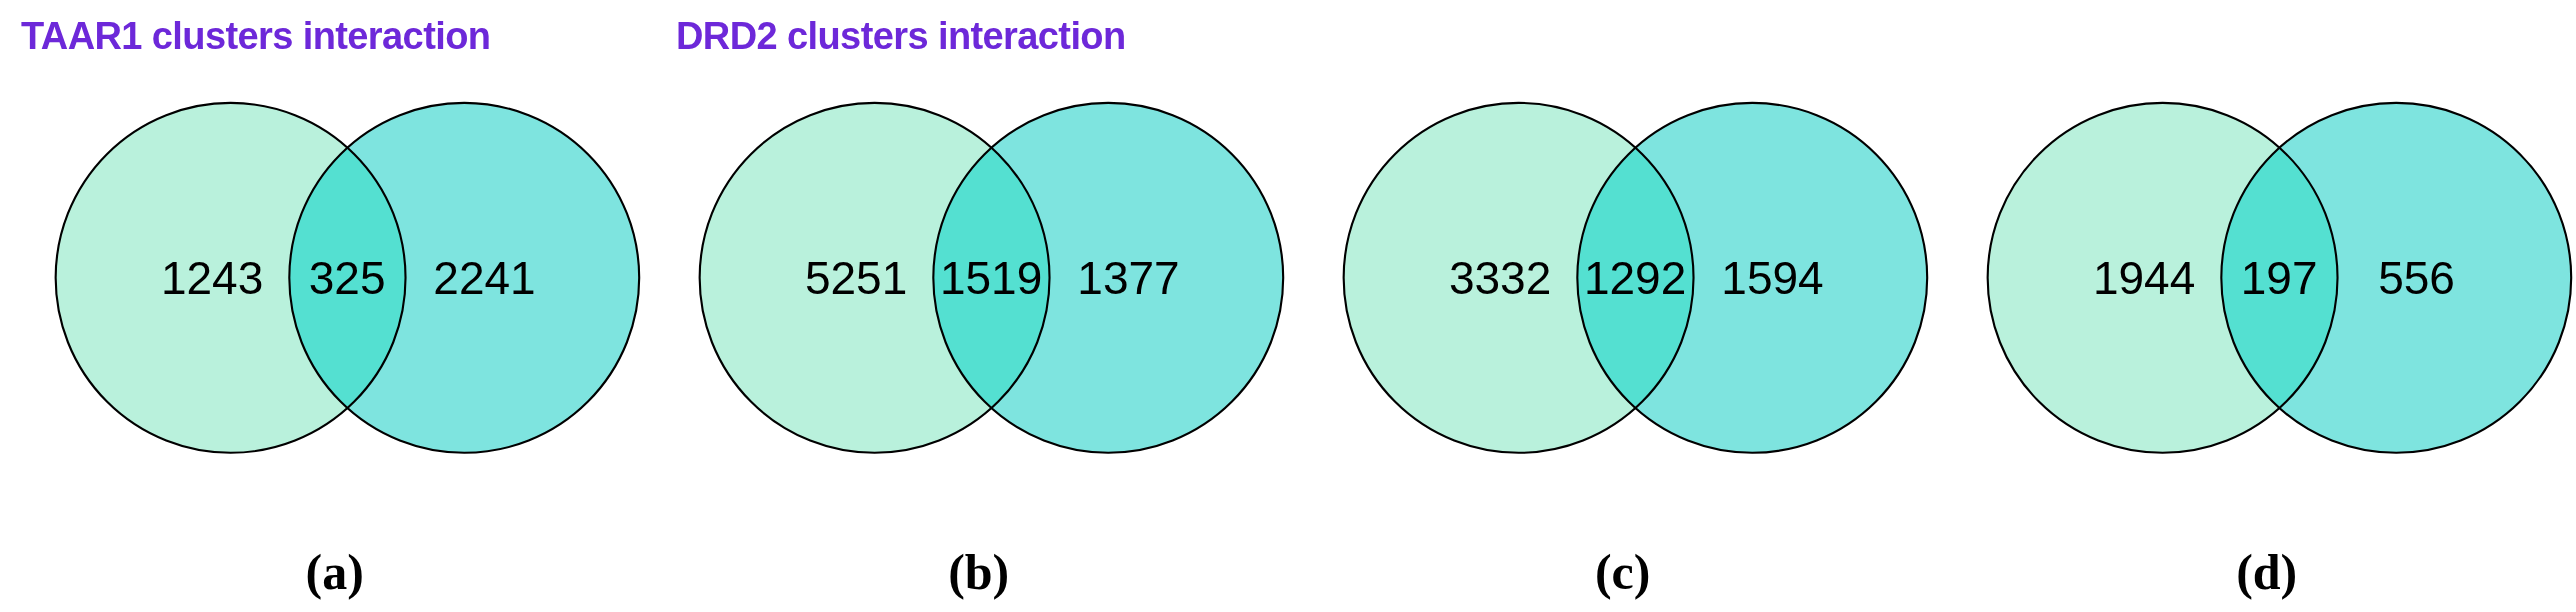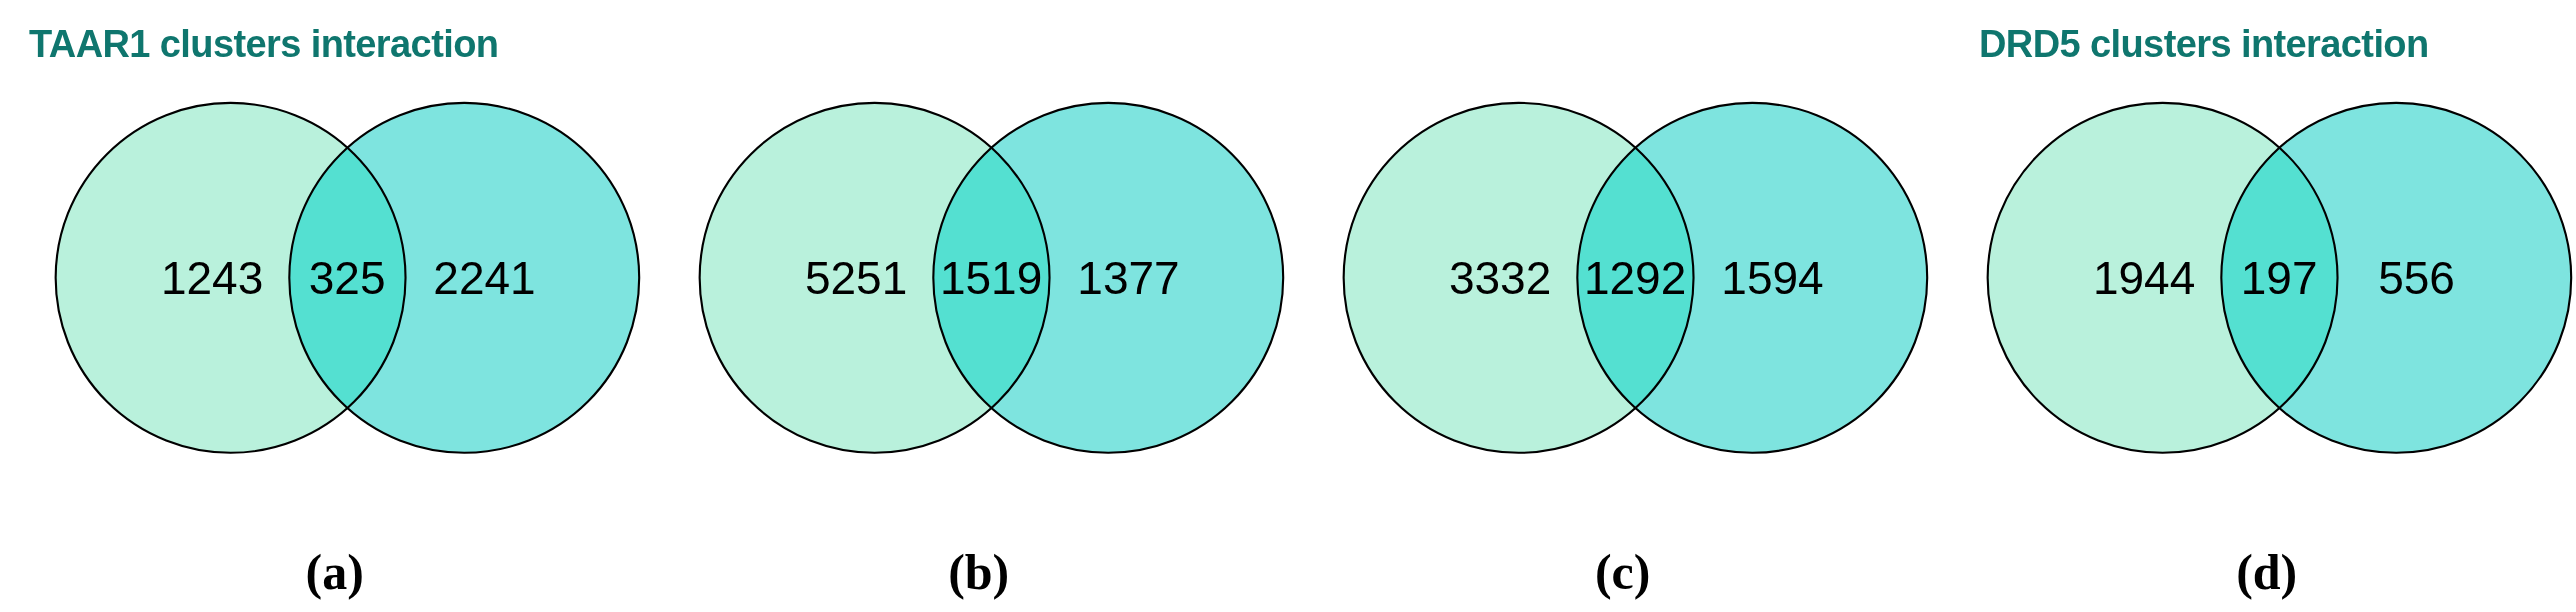--- a/index.html
+++ b/index.html
@@ -21,27 +21,27 @@
   }
   .panel {
     position: relative;
     width: 644px;
     height: 612px;
     flex: 0 0 auto;
   }
   .panel-title {
     position: absolute;
     top: 13.3px;
-    margin: 12px;
+    margin: 4px;
     font-family: "Liberation Sans", sans-serif;
     font-weight: bold;
     font-size: 38px;
     line-height: 1;
     letter-spacing: -0.6px;
-    color: #0f766e;
+    color: #6d28d9;
     white-space: nowrap;
   }
   .panel.p0 .panel-title { left: 17px; }
   .panel.p1 .panel-title { left: 28px; }
   .panel.p2 .panel-title { left: 45px; }
   .panel.p3 .panel-title { left: 35px; }
   .venn {
     position: absolute;
     left: 0;
     top: 0;
@@ -92,20 +92,21 @@
       <circle class="outline" cx="380.5" cy="459" r="289"></circle>
       <circle class="outline" cx="766.5" cy="459" r="289"></circle>
       <text x="350" y="459" dy="0.35em" text-anchor="middle">1243</text>
       <text x="573" y="459" dy="0.35em" text-anchor="middle">325</text>
       <text x="800" y="459" dy="0.35em" text-anchor="middle">2241</text>
     </svg>
     <div class="panel-caption">(a)</div>
   </section>
 
   <section class="panel p1">
+    <h2 class="panel-title">DRD2 clusters interaction</h2>
     <svg class="venn" viewBox="0 0 1063 1011">
       <defs>
         <clipPath id="clip-left-b">
             <circle cx="380.5" cy="459" r="289"></circle>
           </clipPath>
       </defs>
       <circle cx="380.5" cy="459" r="289" fill="#B9F1DC"></circle>
       <circle cx="766.5" cy="459" r="289" fill="#7EE4DF"></circle>
       <g clip-path="url(#clip-left-b)">
         <circle cx="766.5" cy="459" r="289" fill="#54E0D1"></circle>
@@ -134,21 +135,20 @@
       <circle class="outline" cx="380.5" cy="459" r="289"></circle>
       <circle class="outline" cx="766.5" cy="459" r="289"></circle>
       <text x="350" y="459" dy="0.35em" text-anchor="middle">3332</text>
       <text x="573" y="459" dy="0.35em" text-anchor="middle">1292</text>
       <text x="800" y="459" dy="0.35em" text-anchor="middle">1594</text>
     </svg>
     <div class="panel-caption">(c)</div>
   </section>
 
   <section class="panel p3">
-    <h2 class="panel-title">DRD5 clusters interaction</h2>
     <svg class="venn" viewBox="0 0 1063 1011">
       <defs>
         <clipPath id="clip-left-d">
             <circle cx="380.5" cy="459" r="289"></circle>
           </clipPath>
       </defs>
       <circle cx="380.5" cy="459" r="289" fill="#B9F1DC"></circle>
       <circle cx="766.5" cy="459" r="289" fill="#7EE4DF"></circle>
       <g clip-path="url(#clip-left-d)">
         <circle cx="766.5" cy="459" r="289" fill="#54E0D1"></circle>

